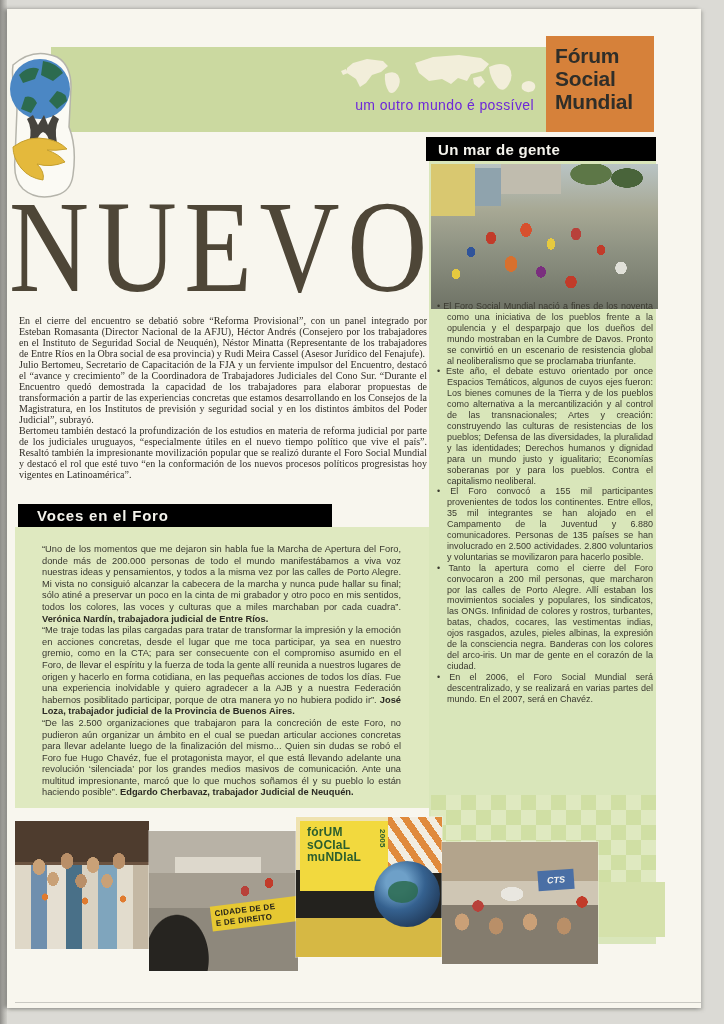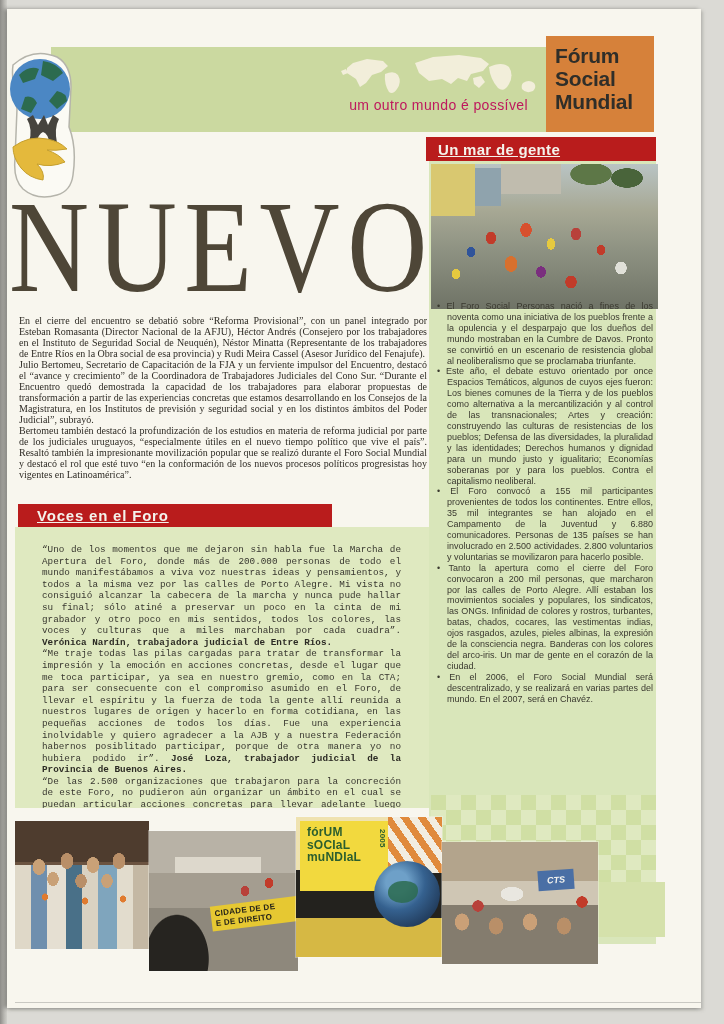--- a/index.html
+++ b/index.html
@@ -7,40 +7,40 @@
   #stage{position:relative;width:724px;height:1024px;background:#dbdad5;}
   .scan-edge-left{position:absolute;left:0;top:0;width:7px;height:1024px;
     background:linear-gradient(90deg,#8e8d89,#b9b8b3 60%,#d0cfca);}
   #sheet{position:absolute;left:7px;top:9px;width:694px;height:999px;background:#f8f6ee;
     box-shadow:-3px 0 4px rgba(60,60,55,.45),2px 2px 3px rgba(120,120,115,.35);}
   .abs{position:absolute;}
 
   
   .banner{left:44px;top:38px;width:495px;height:85px;background:#cbd9a0;}
   .map-svg{left:330px;top:43px;width:206px;height:46px;}
-  .tagline{left:285px;top:88px;width:236px;text-align:right;color:#be185d;font-size:14px;letter-spacing:.4px;}
+  .tagline{left:291px;top:88px;width:236px;text-align:right;color:#6d28d9;font-size:14px;letter-spacing:.4px;}
   .brand{left:539px;top:27px;width:108px;height:96px;background:#d6813a;color:#2f2e29;
     font-weight:700;font-size:21px;line-height:1.09;padding:9px 0 0 9px;box-sizing:border-box;letter-spacing:-.2px;}
   .globe-logo{left:0;top:26px;width:70px;height:168px;}
 
   
   .headline{left:2px;top:172px;font-family:"Liberation Serif",serif;font-size:132px;line-height:1;
     color:#4e4637;letter-spacing:9px;transform:scaleX(.84);transform-origin:0 0;white-space:nowrap;}
   .article{left:12px;top:306px;width:408px;height:190px;overflow:hidden;
     font-family:"Liberation Serif",serif;font-size:10px;line-height:11px;color:#2e2b25;text-align:justify;}
   .article p{margin:0;}
 
   
-  .bar{background:#b91c1c;color:#f4f3ec;font-weight:700;box-sizing:border-box;text-decoration:underline;}
+  .bar{background:#000000;color:#f4f3ec;font-weight:700;box-sizing:border-box;}
   .voces-bar{left:11px;top:495px;width:314px;height:23px;font-size:15px;letter-spacing:.8px;padding:3px 0 0 19px;}
   .sidebar-bar{left:419px;top:128px;width:230px;height:24px;font-size:15px;letter-spacing:.3px;padding:4px 0 0 12px;}
 
   
   .voces-box{left:8px;top:518px;width:414px;height:281px;background:#dfe9c0;overflow:hidden;
-    box-sizing:border-box;padding:17px 28px 8px 27px;font-family:Liberation Mono, monospace;}
+    box-sizing:border-box;padding:17px 28px 8px 27px;}
   .voces-box p{margin:0;font-size:9.3px;line-height:11.6px;color:#38372f;text-align:justify;}
   .voces-box strong{color:#2c2b24;}
 
   
   .side-box{left:422px;top:152px;width:227px;height:783px;background:#d9e6ba;}
   .crowd-photo{left:424px;top:155px;width:227px;height:145px;
     background:
       radial-gradient(26px 16px at 196px 14px,#49643a 60%,transparent 62%),
       radial-gradient(34px 18px at 160px 10px,#5d7747 60%,transparent 62%),
       linear-gradient(#d9c870,#d9c870) 0 0/44px 52px no-repeat,
@@ -166,21 +166,21 @@
     <div class="abs voces-box">
       <p><span>“Uno de los momentos que me dejaron sin habla fue la Marcha de Apertura del Foro, donde más de 200.000 personas de todo el mundo manifestábamos a viva voz nuestras ideas y pensamientos, y todos a la misma vez por las calles de Porto Alegre. Mi vista no consiguió alcanzar la cabecera de la marcha y nunca pude hallar su final; sólo atiné a preservar un poco en la cinta de mi grabador y otro poco en mis sentidos, todos los colores, las voces y culturas que a miles marchaban por cada cuadra”.</span> <strong>Verónica Nardín, trabajadora judicial de Entre Ríos.</strong></p>
       <p><span>“Me traje todas las pilas cargadas para tratar de transformar la impresión y la emoción en acciones concretas, desde el lugar que me toca participar, ya sea en nuestro gremio, como en la CTA; para ser consecuente con el compromiso asumido en el Foro, de llevar el espíritu y la fuerza de toda la gente allí reunida a nuestros lugares de origen y hacerlo en forma cotidiana, en las pequeñas acciones de todos los días. Fue una experiencia inolvidable y quiero agradecer a la AJB y a nuestra Federación habernos posiblitado participar, porque de otra manera yo no hubiera podido ir”.</span> <strong>José Loza, trabajador judicial de la Provincia de Buenos Aires.</strong></p>
       <p><span>“De las 2.500 organizaciones que trabajaron para la concreción de este Foro, no pudieron aún organizar un ámbito en el cual se puedan articular acciones concretas para llevar adelante luego de la finalización del mismo... Quien sin dudas se robó el Foro fue Hugo Chavéz, fue el protagonista mayor, el que está llevando adelante una revolución ‘silenciada’ por los grandes medios masivos de comunicación. Ante una multitud impresionante, marcó que lo que muchos soñamos él y su pueblo lo están haciendo posible”.</span> <strong>Edgardo Cherbavaz, trabajador Judicial de Neuquén.</strong></p>
     </div>
 
     <div class="abs side-box"></div>
     <div class="abs bar sidebar-bar">Un mar de gente</div>
     <div class="abs crowd-photo"></div>
     <ul class="abs bullets">
-      <li>El Foro Social Personas nació a fines de los noventa como una iniciativa de los pueblos frente a la opulencia y el desparpajo que los dueños del mundo mostraban en la Cumbre de Davos. Pronto se convirtió en un escenario de resistencia global al neoliberalismo que se proclamaba triunfante.</li>
+      <li>El Foro Social Mundial nació a fines de los noventa como una iniciativa de los pueblos frente a la opulencia y el desparpajo que los dueños del mundo mostraban en la Cumbre de Davos. Pronto se convirtió en un escenario de resistencia global al neoliberalismo que se proclamaba triunfante.</li>
       <li>Este año, el debate estuvo orientado por once Espacios Temáticos, algunos de cuyos ejes fueron: Los bienes comunes de la Tierra y de los pueblos como alternativa a la mercantilización y al control de las transnacionales; Artes y creación: construyendo las culturas de resistencias de los pueblos; Defensa de las diversidades, la pluralidad y las identidades; Derechos humanos y dignidad para un mundo justo y igualitario; Economías soberanas por y para los pueblos. Contra el capitalismo neoliberal.</li>
       <li>El Foro convocó a 155 mil participantes provenientes de todos los continentes. Entre ellos, 35 mil integrantes se han alojado en el Campamento de la Juventud y 6.880 comunicadores. Personas de 135 países se han involucrado en 2.500 actividades. 2.800 voluntarios y voluntarias se movilizaron para hacerlo posible.</li>
       <li>Tanto la apertura como el cierre del Foro convocaron a 200 mil personas, que marcharon por las calles de Porto Alegre. Allí estaban los movimientos sociales y populares, los sindicatos, las ONGs. Infinidad de colores y rostros, turbantes, batas, chados, cocares, las vestimentas indias, ojos rasgados, azules, pieles albinas, la expresión de la consciencia negra. Banderas con los colores del arco-iris. Un mar de gente en el corazón de la ciudad.</li>
       <li>En el 2006, el Foro Social Mundial será descentralizado, y se realizará en varias partes del mundo. En el 2007, será en Chavéz.</li>
     </ul>
     <div class="abs mosaic"></div>
 
     <div class="abs band"></div>
 
     <div class="abs photo photo-group"></div>

